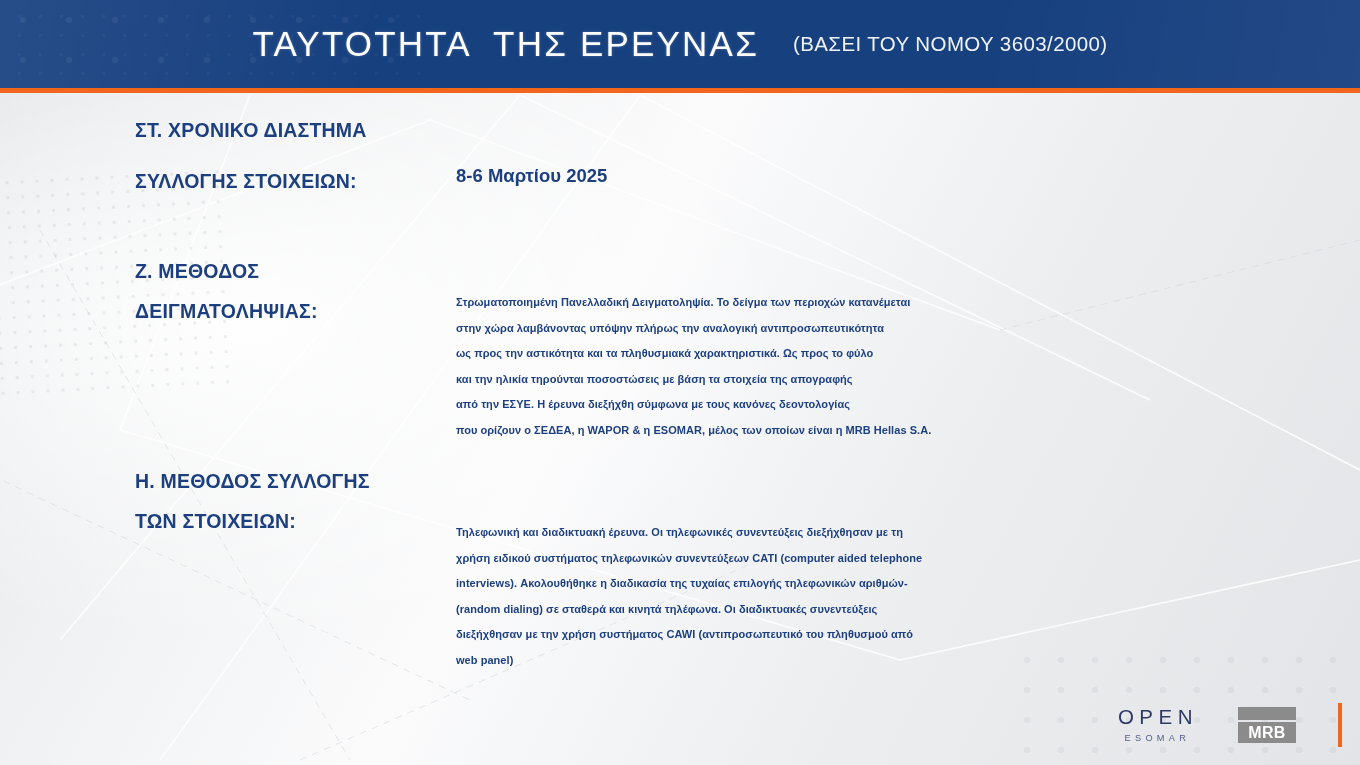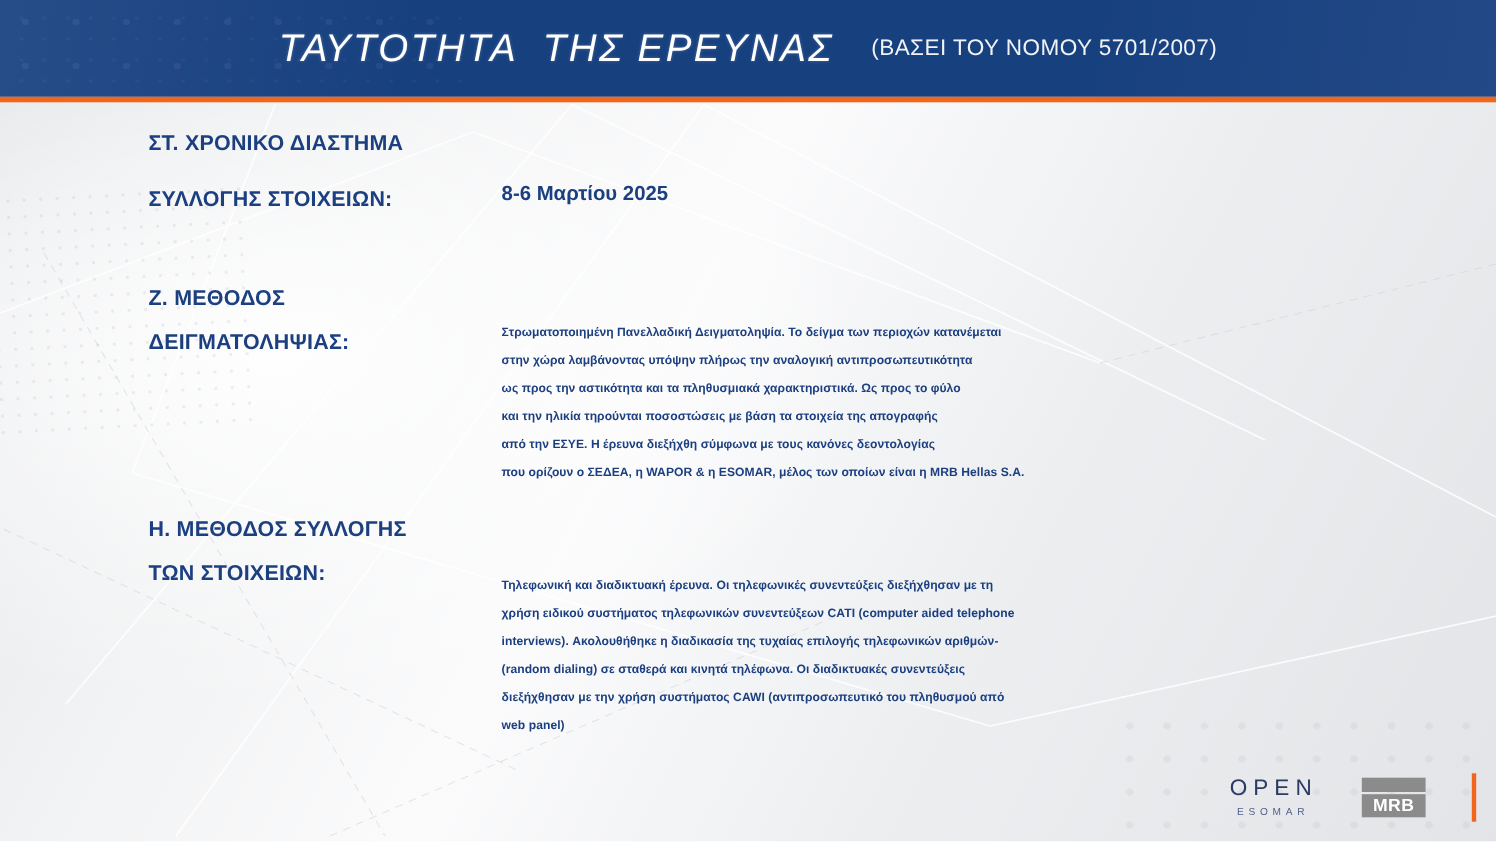--- a/index.html
+++ b/index.html
@@ -87,21 +87,20 @@
     align-items: center;
     justify-content: center;
   }
   .title-main {
     font-size: 35px;
     font-weight: 300;
     letter-spacing: 2.2px;
     color: #ffffff;
     white-space: pre;
     text-shadow: 0 0 3px rgba(255,255,255,0.25);
-    font-style: italic;
   }
   .title-sub {
     font-size: 20.5px;
     font-weight: 300;
     letter-spacing: 0.4px;
     color: #f0f2f6;
     margin-left: 34px;
     white-space: pre;
   }
   .orange-stripe {
@@ -253,21 +252,21 @@
   </svg>
   <div class="bg-dots"></div>
   <div class="bg-dots-2"></div>
 
   <div class="header">
     <div class="header-dots"></div>
     <div class="header-sheen"></div>
   </div>
   <div class="header-inner">
     <span class="title-main">ΤΑΥΤΟΤΗΤΑ  ΤΗΣ ΕΡΕΥΝΑΣ</span>
-    <span class="title-sub">(ΒΑΣΕΙ ΤΟΥ ΝΟΜΟΥ 5701/2007)</span>
+    <span class="title-sub">(ΒΑΣΕΙ ΤΟΥ ΝΟΜΟΥ 3603/2000)</span>
   </div>
   <div class="orange-stripe"></div>
 
   <div class="content">
 
     <div class="block label" id="blk-st2">ΣΥΛΛΟΓΗΣ ΣΤΟΙΧΕΙΩΝ:</div>
     <div class="block label" id="blk-st">ΣΤ. ΧΡΟΝΙΚΟ ΔΙΑΣΤΗΜΑ</div>
     <div class="value-inline" id="val-st">8-6 Μαρτίου 2025</div>
 
     <div class="block label" id="blk-z2">ΔΕΙΓΜΑΤΟΛΗΨΙΑΣ:</div>

